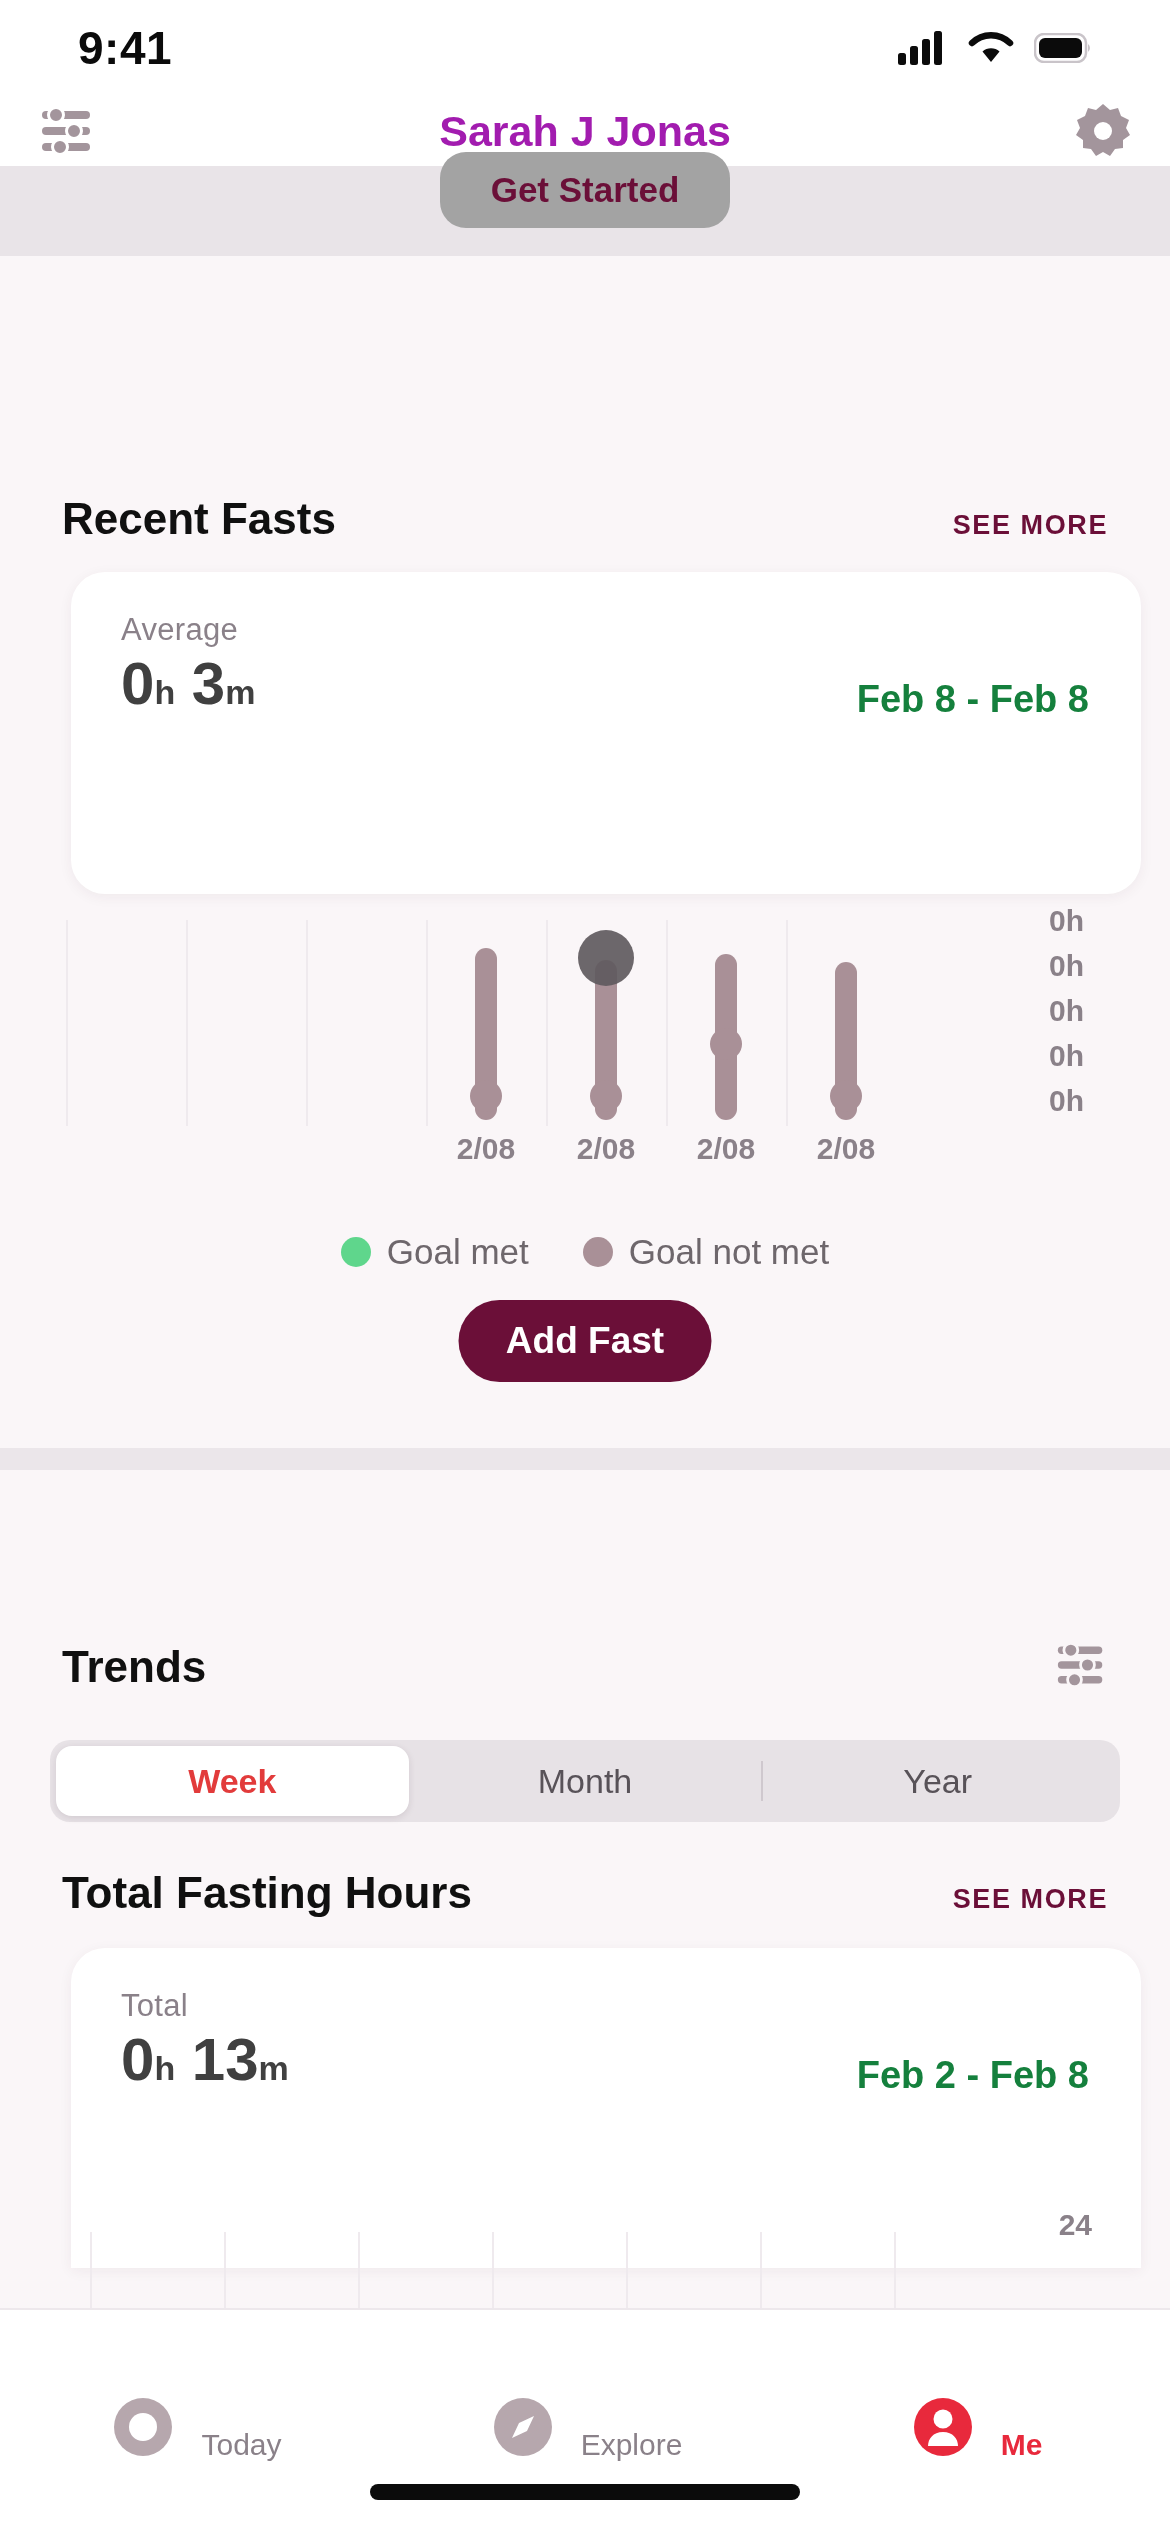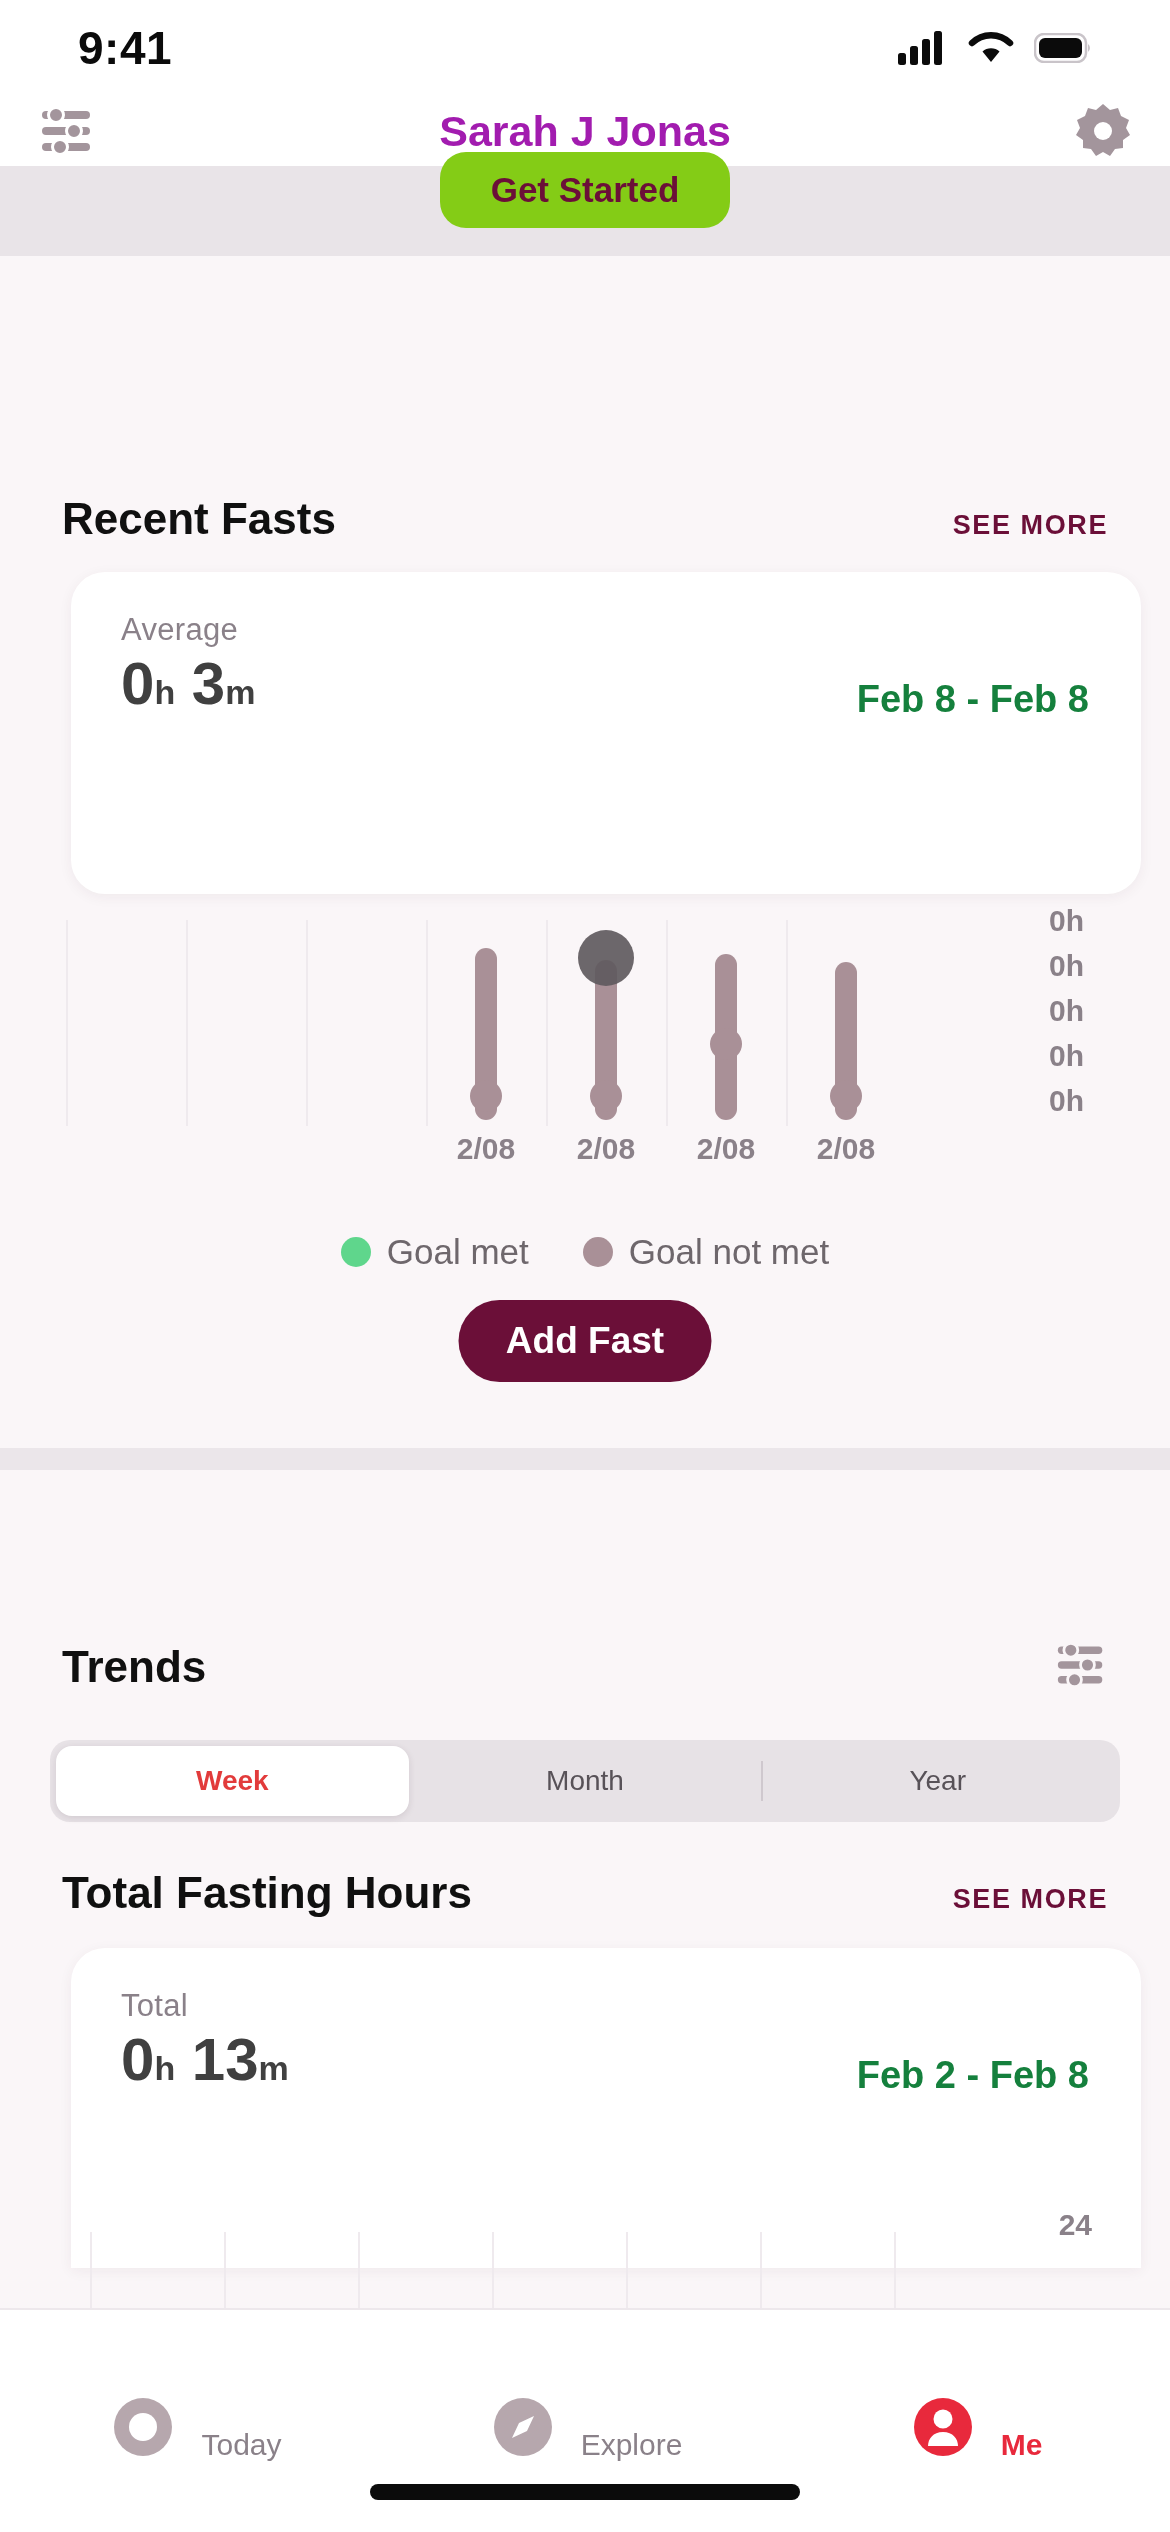--- a/index.html
+++ b/index.html
@@ -37,21 +37,21 @@
 
   
   .gs-strip {
     position:absolute; top:166px; left:0; width:1170px; height:90px;
     background:#E9E4E8;
   }
   .gs-pill {
     position:absolute; left:50%; transform:translateX(-50%);
     top:-14px;
     width:290px; height:76px;
-    background:#84cc16;
+    background:#a3a3a3;
     border-radius:26px;
     display:flex; align-items:center; justify-content:center;
   }
   .gs-pill span { font-size:35px; font-weight:700; color:#6B0F38; }
 
   
   .section-head {
     display:flex; align-items:baseline; justify-content:space-between;
     padding:0 62px;
   }
@@ -159,21 +159,21 @@
   .segmented {
     position:absolute; top:1740px; left:50px;
     width:1070px; height:82px;
     background:#E7E2E6; border-radius:20px;
     display:flex; align-items:center;
     padding:6px;
   }
   .seg {
     flex:1; height:100%;
     display:flex; align-items:center; justify-content:center;
-    font-size:28px; color:#585258; position:relative;
+    font-size:34px; color:#585258; position:relative;
   }
   .seg.active {
     background:#FFFFFF; border-radius:16px;
     color:#E23B3B; font-weight:700;
     box-shadow:0 2px 7px rgba(60,30,50,0.12);
   }
   .seg-sep {
     position:absolute; left:0; top:22%; height:56%; width:2px;
     background:#CFC8CE;
   }

